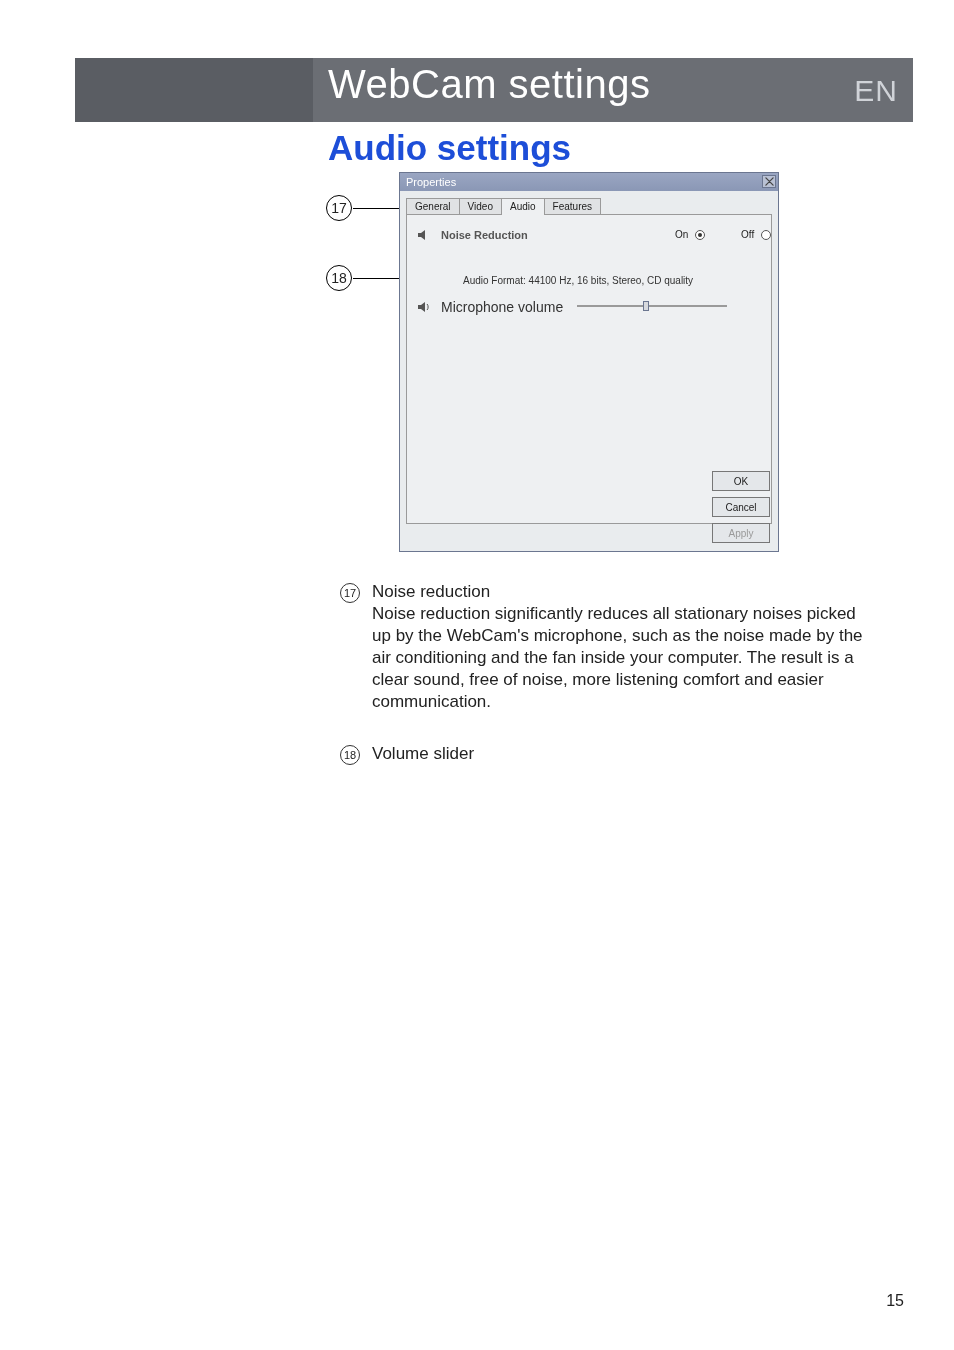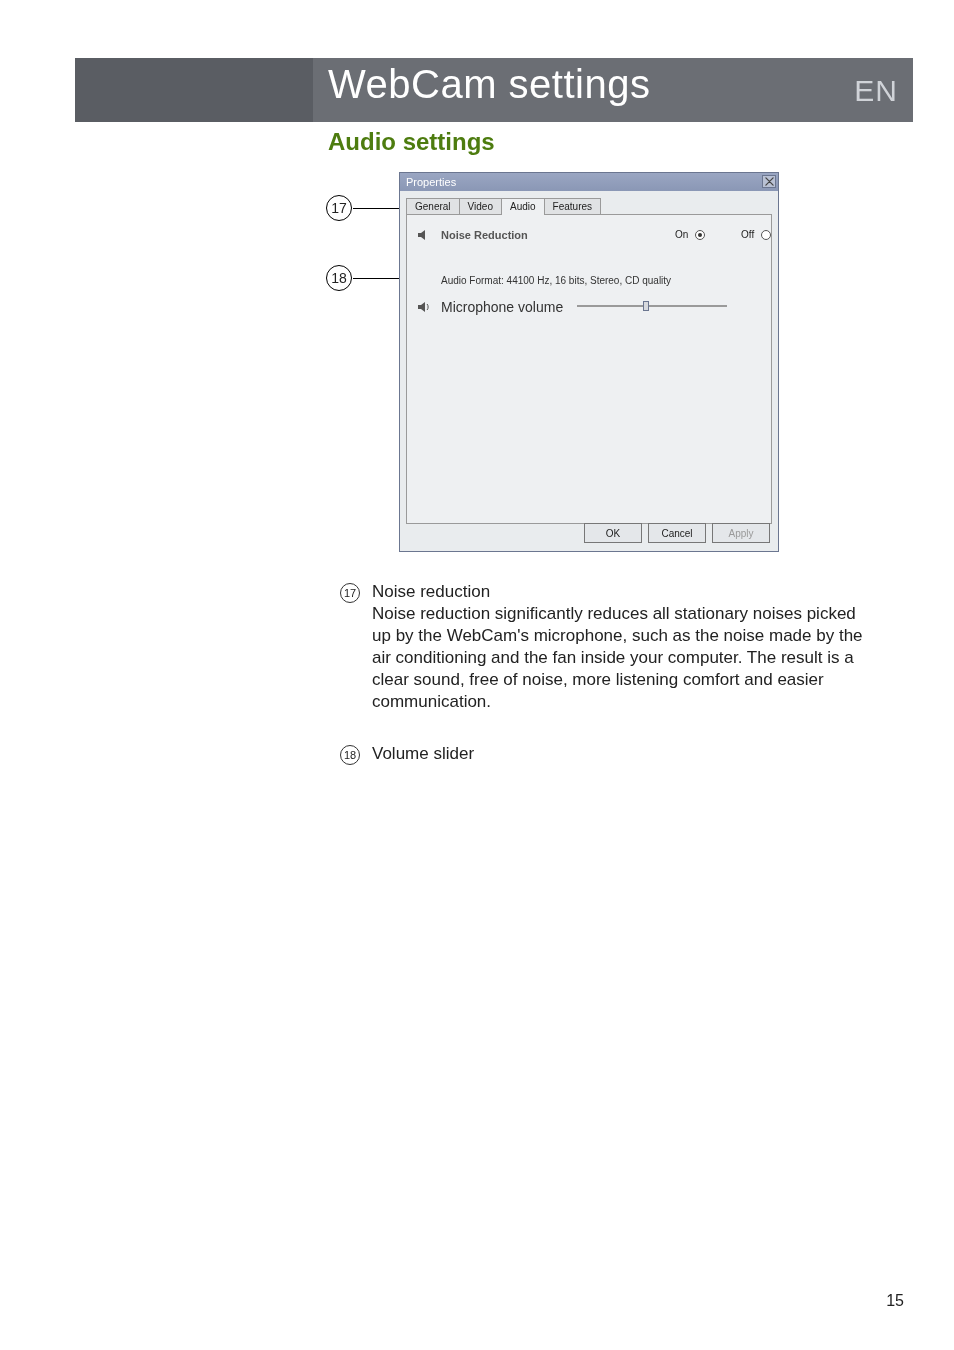--- a/index.html
+++ b/index.html
@@ -5,47 +5,47 @@
   * { box-sizing: border-box; margin: 0; padding: 0; }
   html, body { width: 954px; height: 1350px; background: #fff; font-family: "Gill Sans", "Gill Sans MT", "Trebuchet MS", Arial, sans-serif; color: #222; }
   .page { position: relative; width: 954px; height: 1350px; }
 
   
   .banner { position: absolute; left: 75px; top: 58px; width: 838px; height: 64px; background: #6b6e74; display: flex; align-items: center; }
   .banner-dark { position: absolute; left: 75px; top: 58px; width: 238px; height: 64px; background: #5a5d63; }
   .banner-title { position: absolute; left: 328px; top: 62px; font-size: 40px; color: #fff; font-weight: 400; letter-spacing: 0.5px; }
   .lang { position: absolute; right: 56px; top: 74px; font-size: 30px; color: #d0d3d8; letter-spacing: 1px; }
 
-  .subtitle { position: absolute; left: 328px; top: 128px; font-size: 24px; font-weight: 700; color: #4d7c0f; }
+  .subtitle { position: absolute; left: 328px; top: 128px; font-size: 35px; font-weight: 700; color: #1d4ed8; }
 
   
   .win { position: absolute; left: 399px; top: 172px; width: 380px; height: 380px; border: 1px solid #6b7690; background: #e9ecee; font-family: Tahoma, Arial, sans-serif; font-size: 11px; color: #222; }
   .titlebar { height: 18px; background: linear-gradient(#9aa6c2, #8a97b5); color: #fff; display: flex; align-items: center; padding-left: 6px; font-size: 11px; position: relative; }
   .closebox { position: absolute; right: 2px; top: 2px; width: 14px; height: 13px; background: #b9c1d4; border: 1px solid #6b7690; display:flex; align-items:center; justify-content:center; font-size:10px; color:#333; }
   .tabs { display: flex; margin: 6px 6px 0 6px; }
   .tab { border: 1px solid #9a9a9a; border-bottom: none; background: #e0e2e4; padding: 2px 8px 3px 8px; font-size: 10px; margin-right: -1px; position: relative; top: 1px; }
   .tab.active { background: #eef0f2; z-index: 2; }
   .tabpanel { border: 1px solid #9a9a9a; margin: 0 6px 6px 6px; height: 310px; background: #eef0f2; position: relative; }
 
   .row1 { position: absolute; left: 10px; top: 14px; display: flex; align-items: center; width: 320px; }
   .speaker-icon { width: 14px; height: 12px; display:inline-block; }
   .nr-label { font-weight: 700; font-size: 11px; color: #555; margin-left: 10px; }
   .radio-group { position: absolute; right: 0; top: 14px; display: flex; align-items: center; gap: 36px; font-size: 10px; }
   .radio { width:10px; height:10px; border:1px solid #555; border-radius:50%; display:inline-block; vertical-align:middle; margin-left:4px; position:relative; background:#fff; }
   .radio.checked::after { content:""; position:absolute; left:2px; top:2px; width:4px; height:4px; background:#333; border-radius:50%; }
 
-  .fmt { position: absolute; left: 34px; top: 60px; font-size: 10px; color: #333; }
+  .fmt { position: absolute; left: 56px; top: 60px; font-size: 10px; color: #333; }
   .row2 { position: absolute; left: 10px; top: 84px; display:flex; align-items:center; width: 320px; }
   .mic-icon { width:14px; height:12px; display:inline-block; }
   .mv-label { font-size: 14px; margin-left: 10px; color:#333; }
   .slider { position:absolute; left: 170px; top: 89px; width: 150px; height: 4px; }
   .slider-track { position:absolute; left:0; top:1px; width:150px; height:2px; background:#9a9a9a; }
   .slider-thumb { position:absolute; top:-3px; width:6px; height:10px; background:#d8dade; border:1px solid #6b7690; }
 
-  .dlg-buttons { position:absolute; right: 8px; bottom: 8px; display:flex; gap:6px; }
+  .dlg-buttons { position:absolute; right: 8px; bottom: 8px; display:flex; gap:6px;flex-direction:column; }
   .btn { width:58px; height:20px; border:1px solid #777; background:#e4e7ea; font-size:10px; display:flex; align-items:center; justify-content:center; }
   .btn.disabled { color:#9a9a9a; }
 
   
   .callout { position:absolute; width:26px; height:26px; border:1.3px solid #000; border-radius:50%; display:flex; align-items:center; justify-content:center; font-size:14px; font-family: Arial, sans-serif; background:#fff; }
   .callout-17 { left: 326px; top: 195px; }
   .callout-18 { left: 326px; top: 265px; }
   .leader { position:absolute; height:0; border-top:1.2px solid #000; }
   .leader-17 { left: 353px; top: 208px; width: 70px; }
   .leader-18 { left: 353px; top: 278px; width: 70px; }

